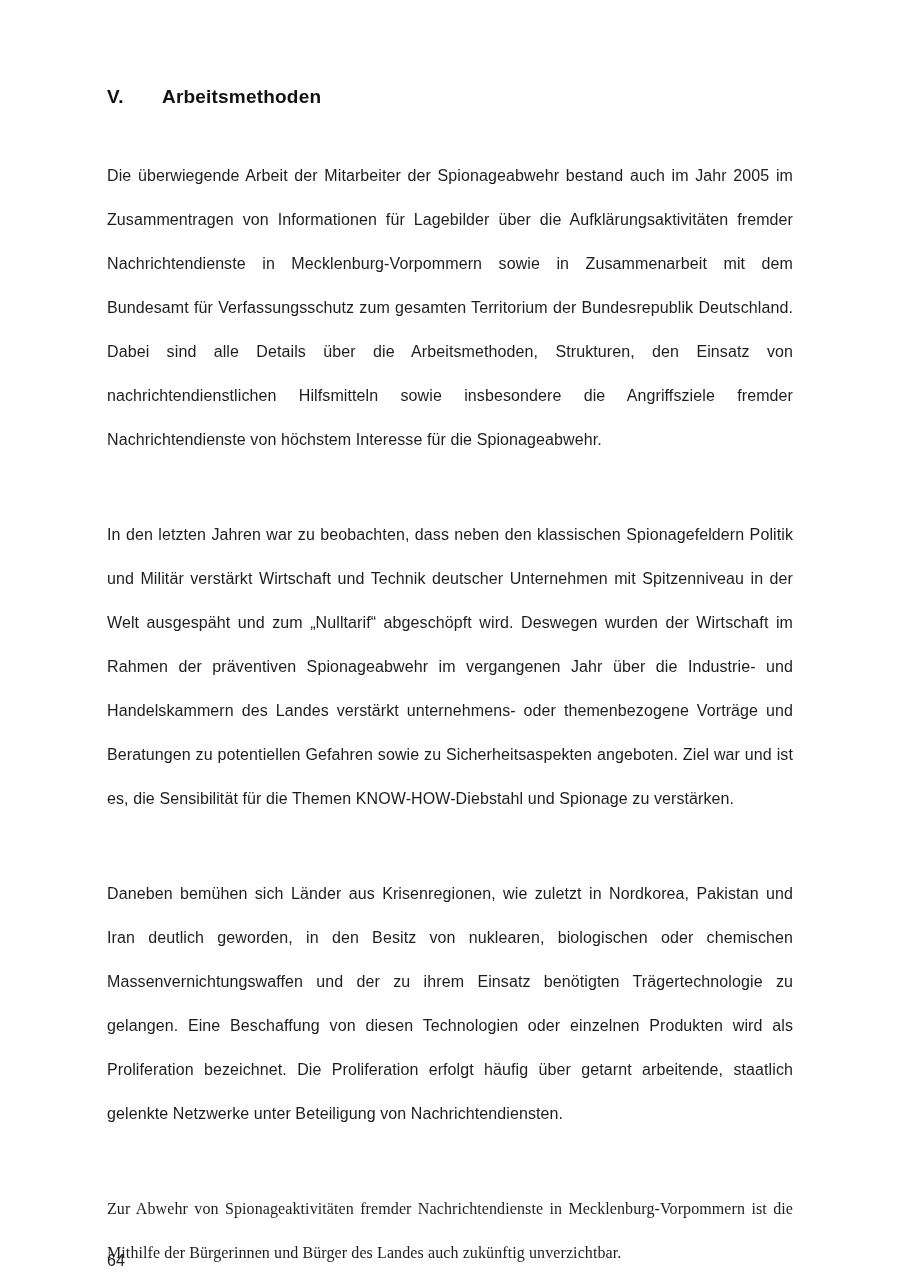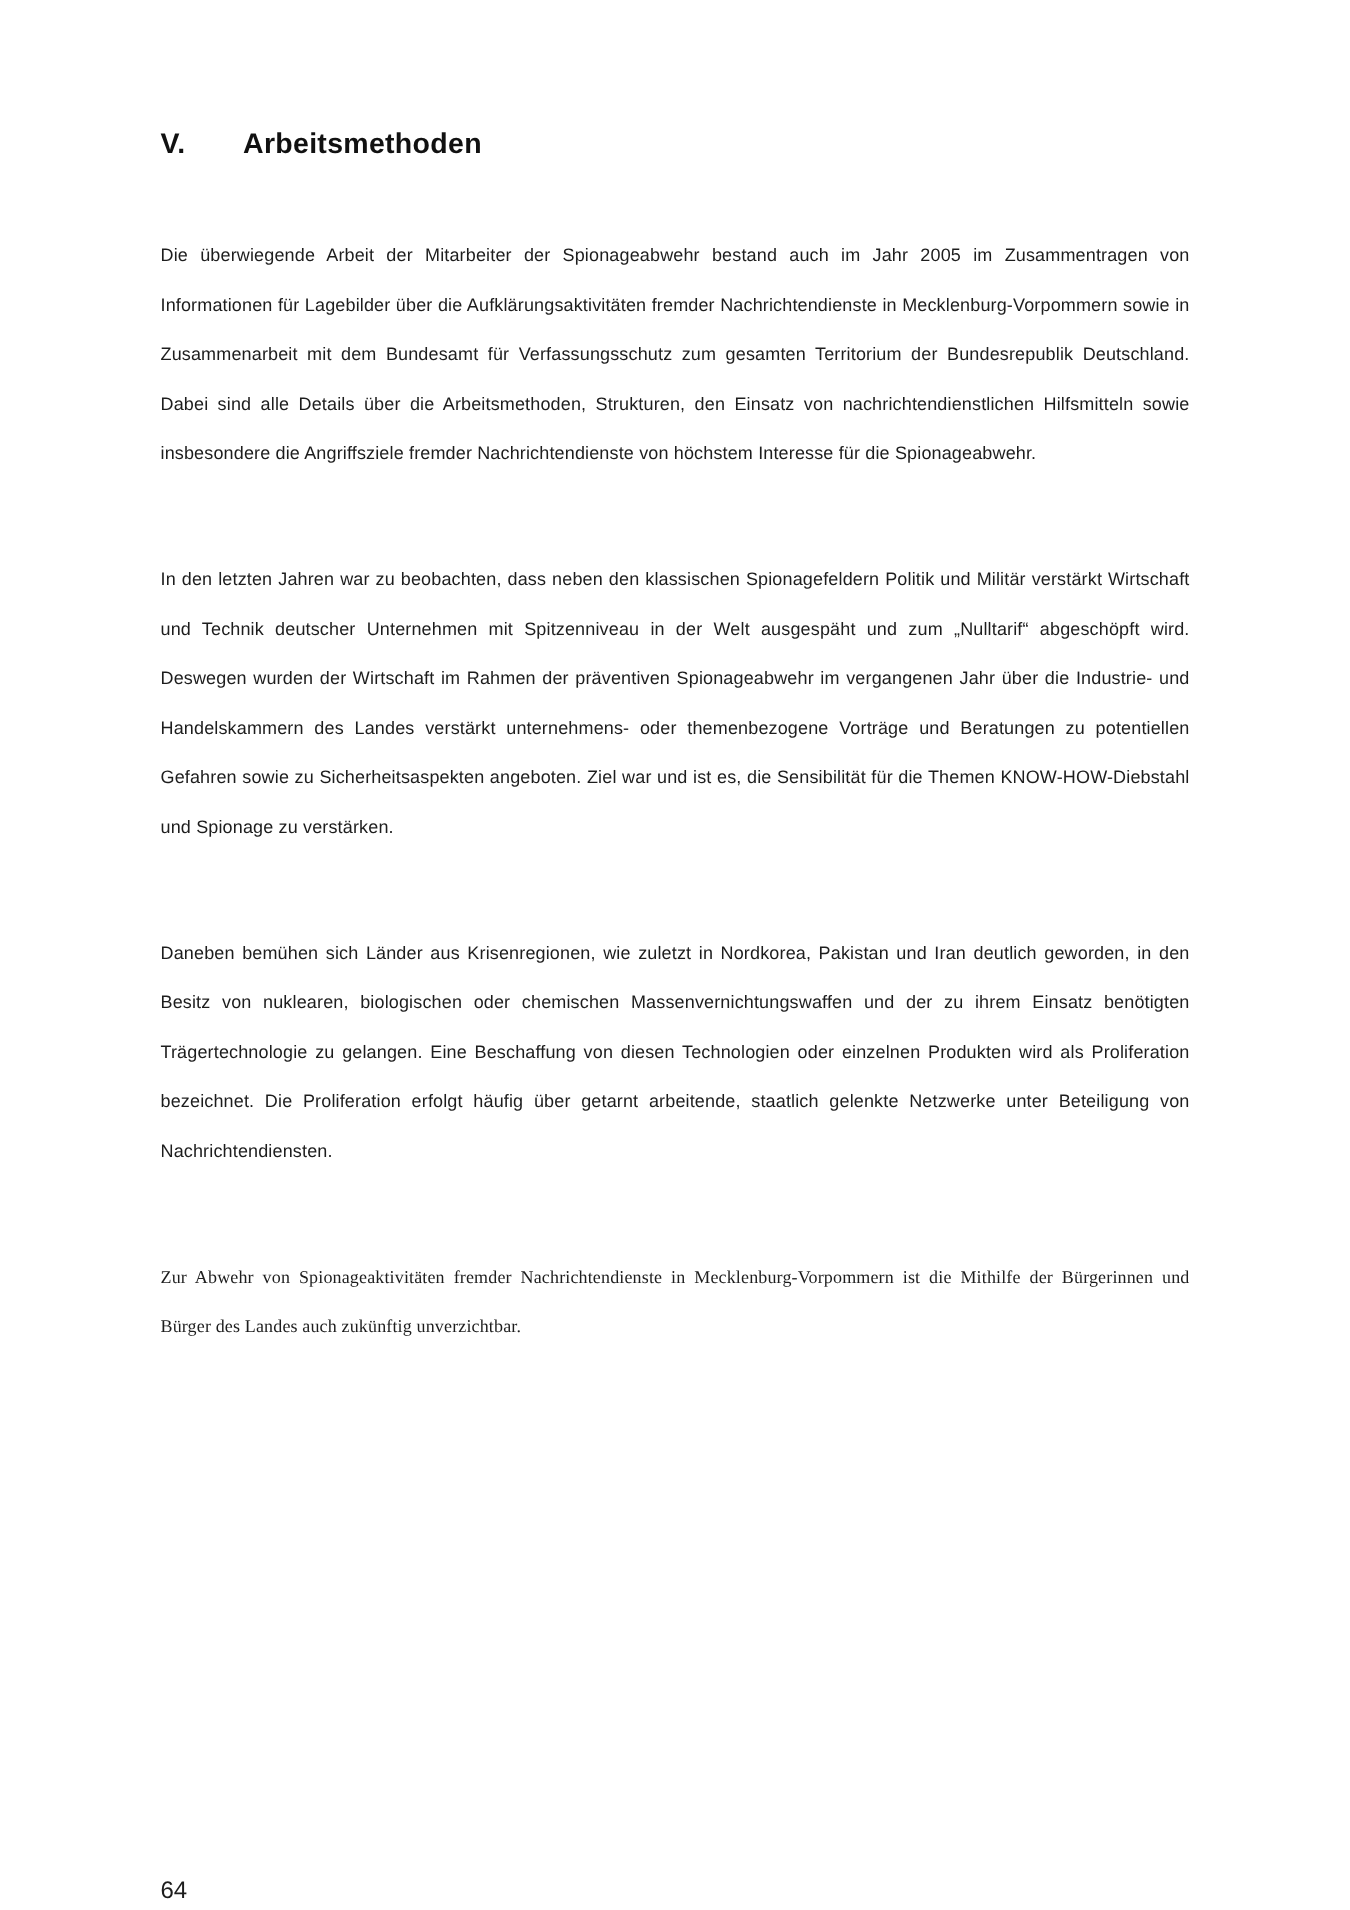--- a/index.html
+++ b/index.html
@@ -32,22 +32,22 @@
     letter-spacing: 0.2px;
     margin: 0 0 46px 0;
     color: #111111;
   }
   .doc-heading .num {
     flex: 0 0 55px;
     width: 55px;
   }
   .body-text p {
     margin: 0 0 51px 0;
-    font-size: 12px;
-    line-height: 33px;
+    font-size: 16px;
+    line-height: 44px;
     text-align: justify;
     text-justify: inter-word;
     letter-spacing: 0.1px;
     hyphens: none;
   }
   .body-text p:last-child {
     margin-bottom: 0;
     font-family: Liberation Serif, serif;
   }
   .page-number {

